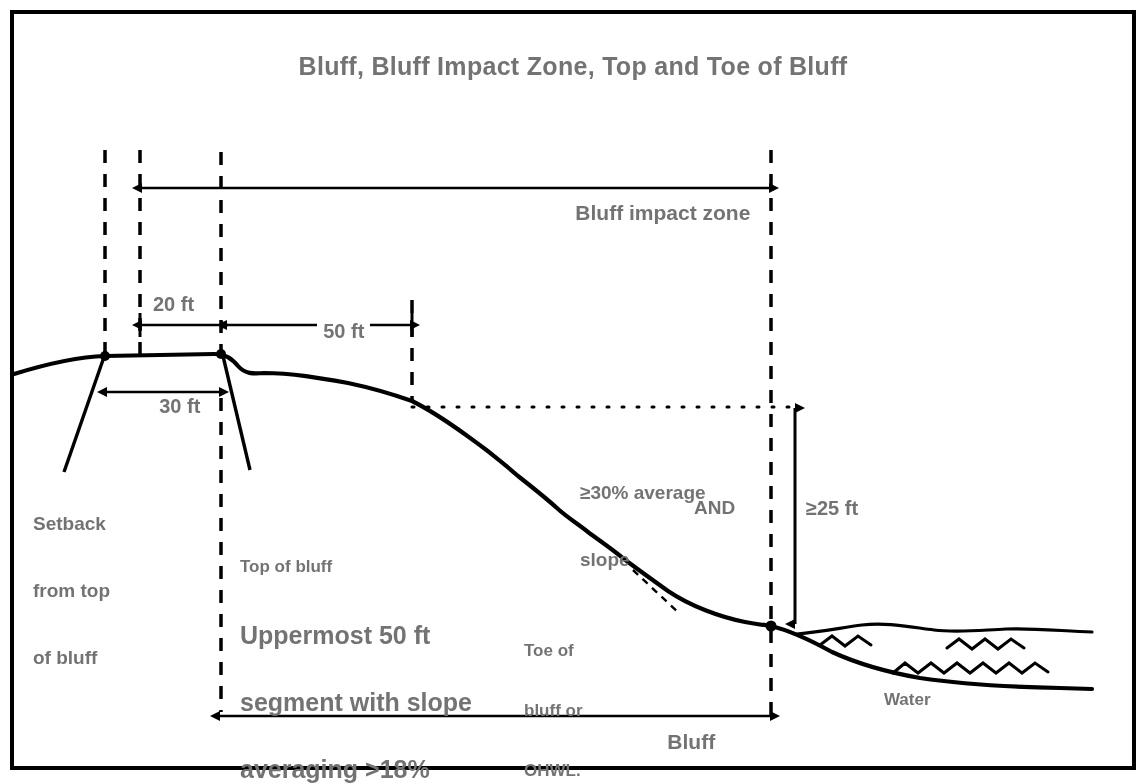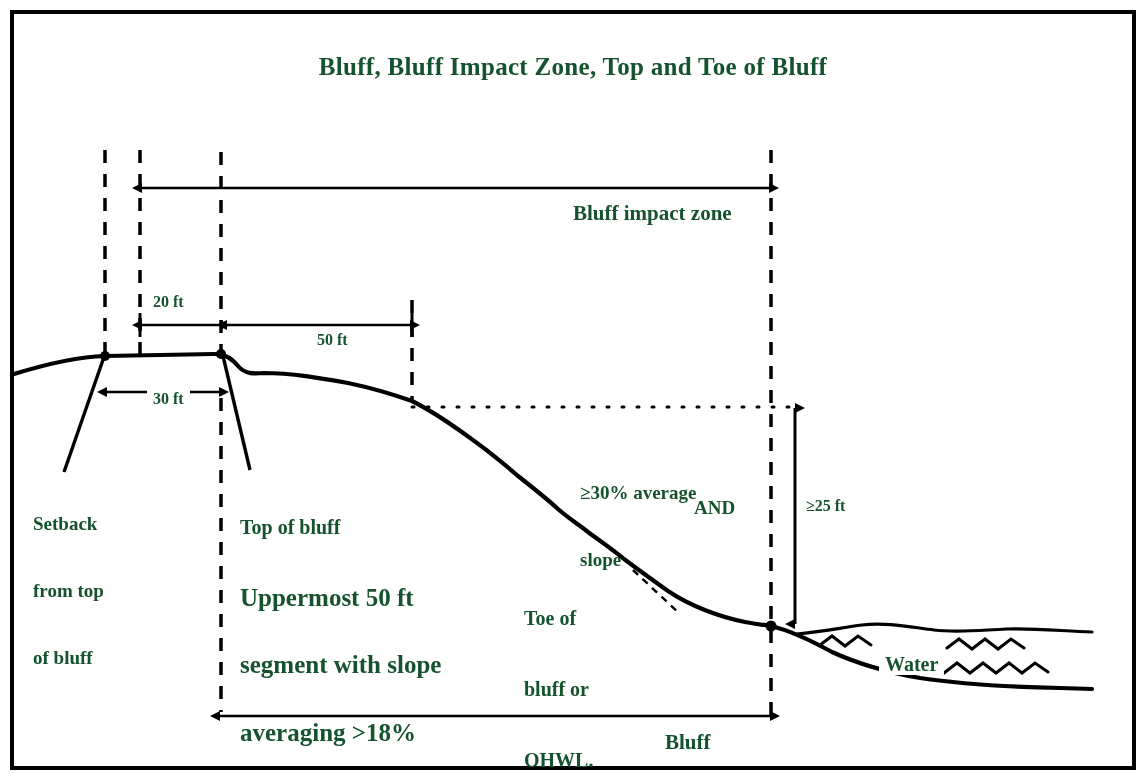--- a/index.html
+++ b/index.html
@@ -28,38 +28,38 @@
   }
   svg.canvas {
     position: absolute;
     left: 0;
     top: 0;
     width: 1146px;
     height: 784px;
   }
   .t {
     position: absolute;
-    color: #14532d;
-    font-family: Liberation Serif, serif;
+    color: #737373;
+    font-family: Liberation Sans, sans-serif;
     font-weight: bold;
     white-space: pre;
     line-height: 1.18;
   }
   #title {
     left: 0;
     top: 52px;
     width: 1146px;
     text-align: center;
     font-size: 25px;
     letter-spacing: 0.3px;
   }
-  .lbl-dim { font-size: 16px; }
+  .lbl-dim { font-size: 20px; }
   .lbl-zone { font-size: 21px; }
   .lbl-note { font-size: 19px; font-weight: bold; }
-  .lbl-head { font-size: 20px; font-weight: bold; }
+  .lbl-head { font-size: 17px; font-weight: bold; margin-top: 41px; }
   .lbl-sub  { font-size: 25px; font-weight: bold; }
   
   .chip { background: #ffffff; padding: 0 6px; }
 </style>
 </head>
 <body>
 
 <div id="figure">
 
   <div id="frame"></div>
@@ -144,21 +144,21 @@
   </svg>
 
   <div class="t" id="title">Bluff, Bluff Impact Zone, Top and Toe of Bluff</div>
 
   <div class="t lbl-zone" style="left:546px; top:176px;">
     <span class="chip">Bluff impact zone</span>
   </div>
 
   <div class="t lbl-dim" style="left:153px; top:293px;">20 ft</div>
 
-  <div class="t lbl-dim" style="left:295px; top:312px;">
+  <div class="t lbl-dim" style="left:295px; top:296px;">
     <span class="chip">50 ft</span>
   </div>
 
   <div class="t lbl-dim" style="left:131px; top:371px;">
     <span class="chip">30 ft</span>
   </div>
 
   <div class="t lbl-dim" style="left:806px; top:497px;">≥25 ft</div>
 
   <div class="t lbl-zone" style="left:638px; top:705px;">

